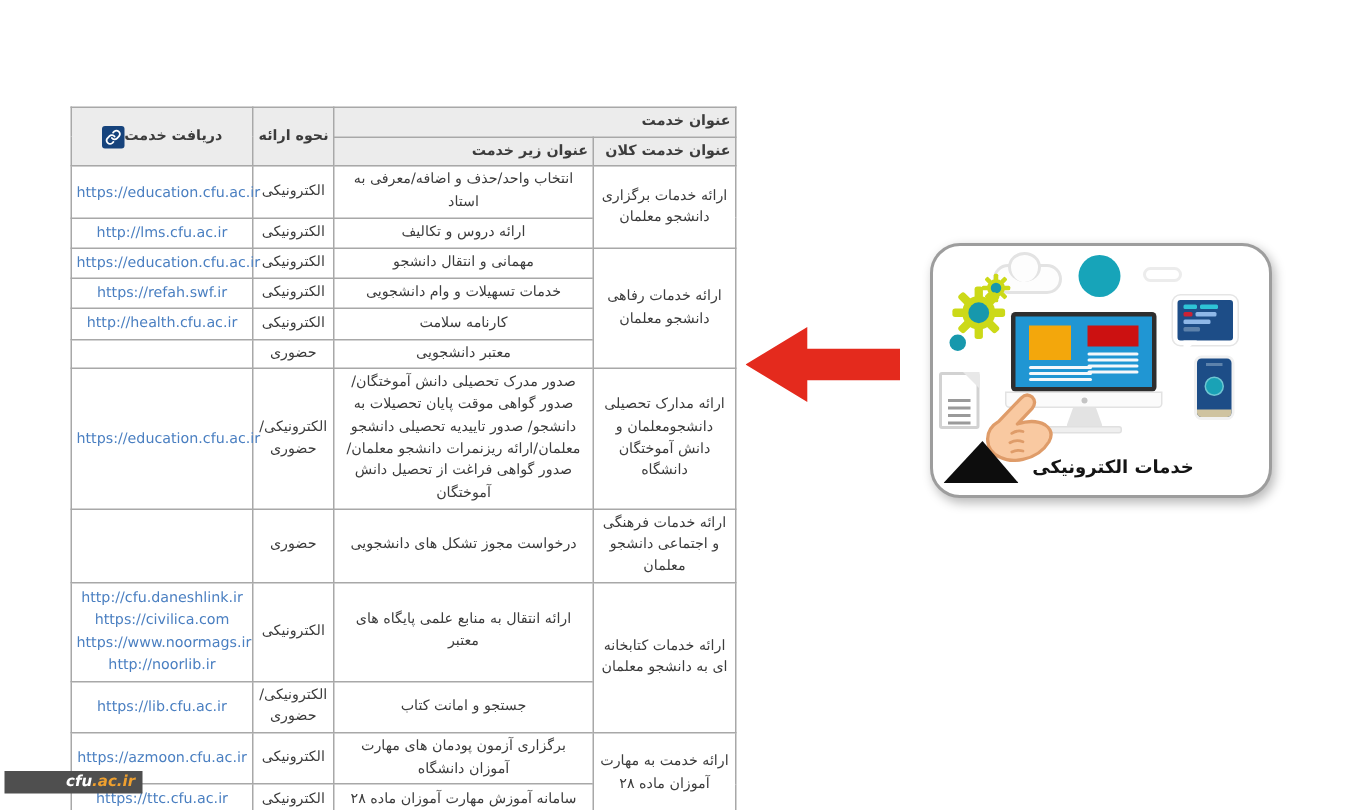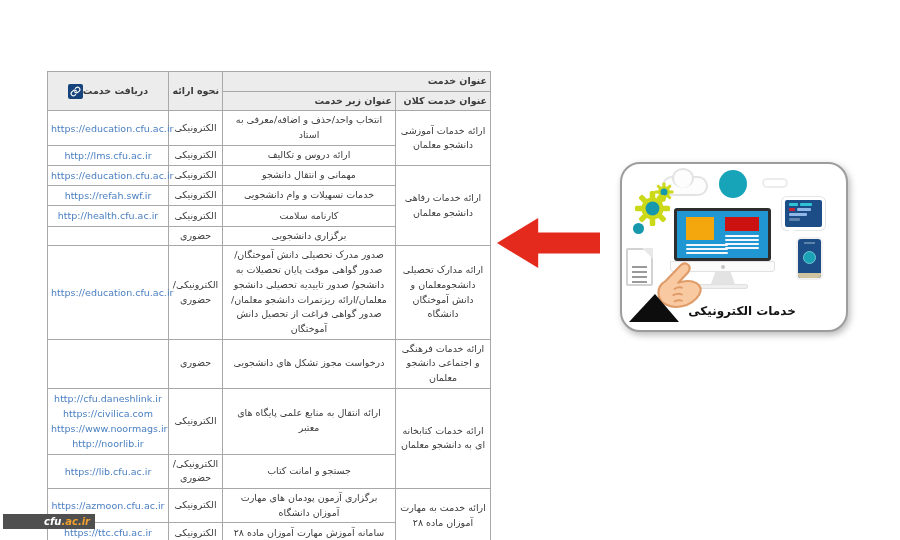--- a/index.html
+++ b/index.html
@@ -119,21 +119,21 @@
           </span>
         </th>
       </tr>
       <tr>
         <th>عنوان خدمت کلان</th>
         <th>عنوان زیر خدمت</th>
       </tr>
     </thead>
     <tbody>
         <tr class="base-row">
-          <td rowspan="2">ارائه خدمات آموزشی دانشجو معلمان</td>
+          <td rowspan="2">ارائه خدمات برگزاری دانشجو معلمان</td>
           <td>انتخاب واحد/حذف و اضافه/معرفی به استاد</td>
           <td>الکترونیکی</td>
           <td class="link-cell">
             <a class="svc-link">https://education.cfu.ac.ir</a>
           </td>
         </tr>
         <tr class="base-row">
           <td>ارائه دروس و تکالیف</td>
           <td>الکترونیکی</td>
           <td class="link-cell">
@@ -156,21 +156,21 @@
           </td>
         </tr>
         <tr class="base-row">
           <td>کارنامه سلامت</td>
           <td>الکترونیکی</td>
           <td class="link-cell">
             <a class="svc-link">http://health.cfu.ac.ir</a>
           </td>
         </tr>
         <tr class="base-row">
-          <td>برگزاری دانشجویی</td>
+          <td>معتبر دانشجویی</td>
           <td>حضوری</td>
           <td class="link-cell"></td>
         </tr>
         <tr>
           <td rowspan="1">ارائه مدارک تحصیلی دانشجومعلمان و دانش آموختگان دانشگاه</td>
           <td>صدور مدرک تحصیلی دانش آموختگان/ صدور گواهی موقت پایان تحصیلات به دانشجو/ صدور تاییدیه تحصیلی دانشجو معلمان/ارائه ریزنمرات دانشجو معلمان/صدور گواهی فراغت از تحصیل دانش آموختگان</td>
           <td>الکترونیکی/ حضوری</td>
           <td class="link-cell">
             <a class="svc-link">https://education.cfu.ac.ir</a>
           </td>

